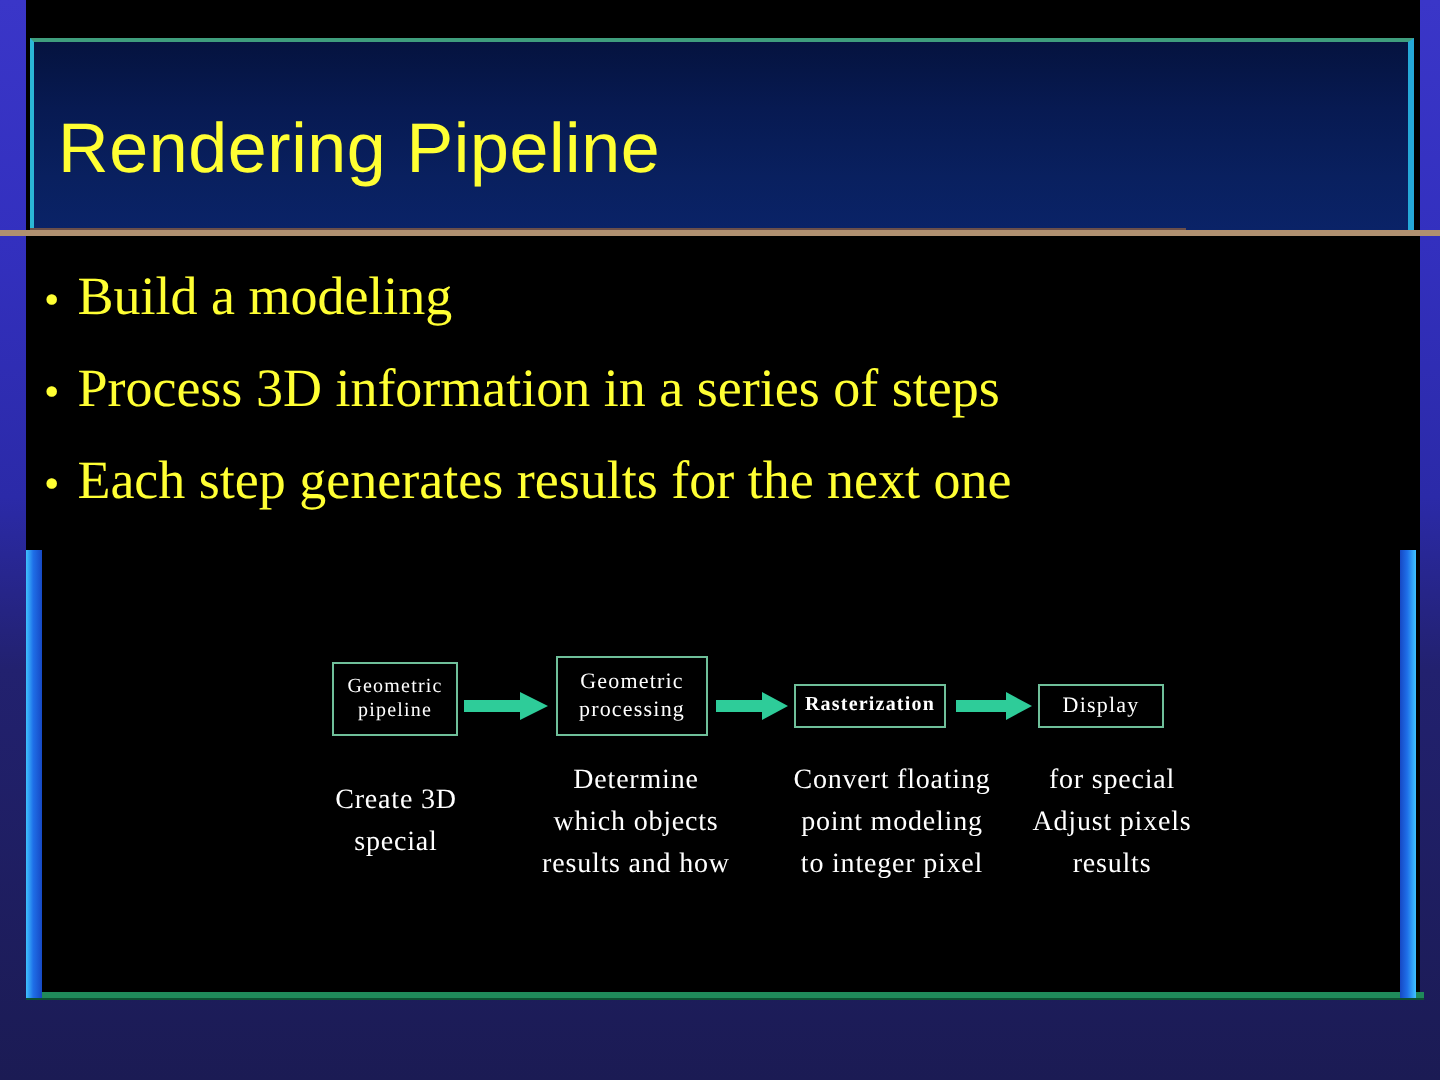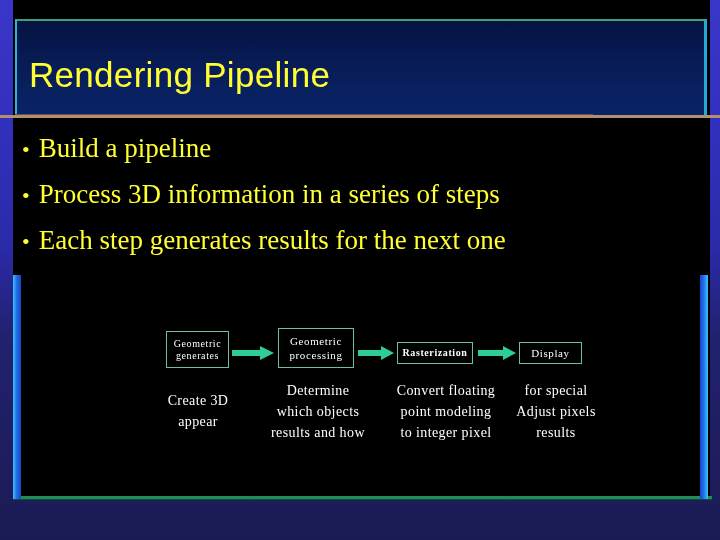--- a/index.html
+++ b/index.html
@@ -194,38 +194,38 @@
   <div class="accent-bar" id="accent-right"></div>
 
   <div id="title-panel"></div>
   <div id="title-text">Rendering Pipeline</div>
   <div id="title-rule-dark"></div>
   <div id="title-rule"></div>
 
   <div id="bullets">
     <div class="bullet-row">
       <span class="bullet-dot">•</span>
-      <span>Build a pipeline</span>
+      <span>Build a modeling</span>
     </div>
     <div class="bullet-row">
       <span class="bullet-dot">•</span>
       <span>Process 3D information in a series of steps</span>
     </div>
     <div class="bullet-row">
       <span class="bullet-dot">•</span>
       <span>Each step generates results for the next one</span>
     </div>
   </div>
 
   <div id="diagram">
 
     <div class="stage-box" id="box-0">
       <span>
         <span class="lbl">Geometric</span>
-        <span class="lbl">generates</span>
+        <span class="lbl">pipeline</span>
       </span>
     </div>
 
     <div class="stage-box" id="box-1">
       <span>
         <span class="lbl">Geometric</span>
         <span class="lbl">processing</span>
       </span>
     </div>
 
@@ -242,21 +242,21 @@
     </svg>
     <svg class="arrow" id="arrow-1" viewBox="0 0 36 14">
       <polygon points="0,4 23,4 23,0 36,7 23,14 23,10 0,10" fill="#2ecc99"></polygon>
     </svg>
     <svg class="arrow" id="arrow-2" viewBox="0 0 38 14">
       <polygon points="0,4 25,4 25,0 38,7 25,14 25,10 0,10" fill="#2ecc99"></polygon>
     </svg>
 
     <div class="stage-caption" id="cap-0">
       <div>Create 3D</div>
-      <div>appear</div>
+      <div>special</div>
     </div>
 
     <div class="stage-caption" id="cap-1">
       <div>Determine</div>
       <div>which objects</div>
       <div>results and how</div>
     </div>
 
     <div class="stage-caption" id="cap-2">
       <div>Convert floating</div>

